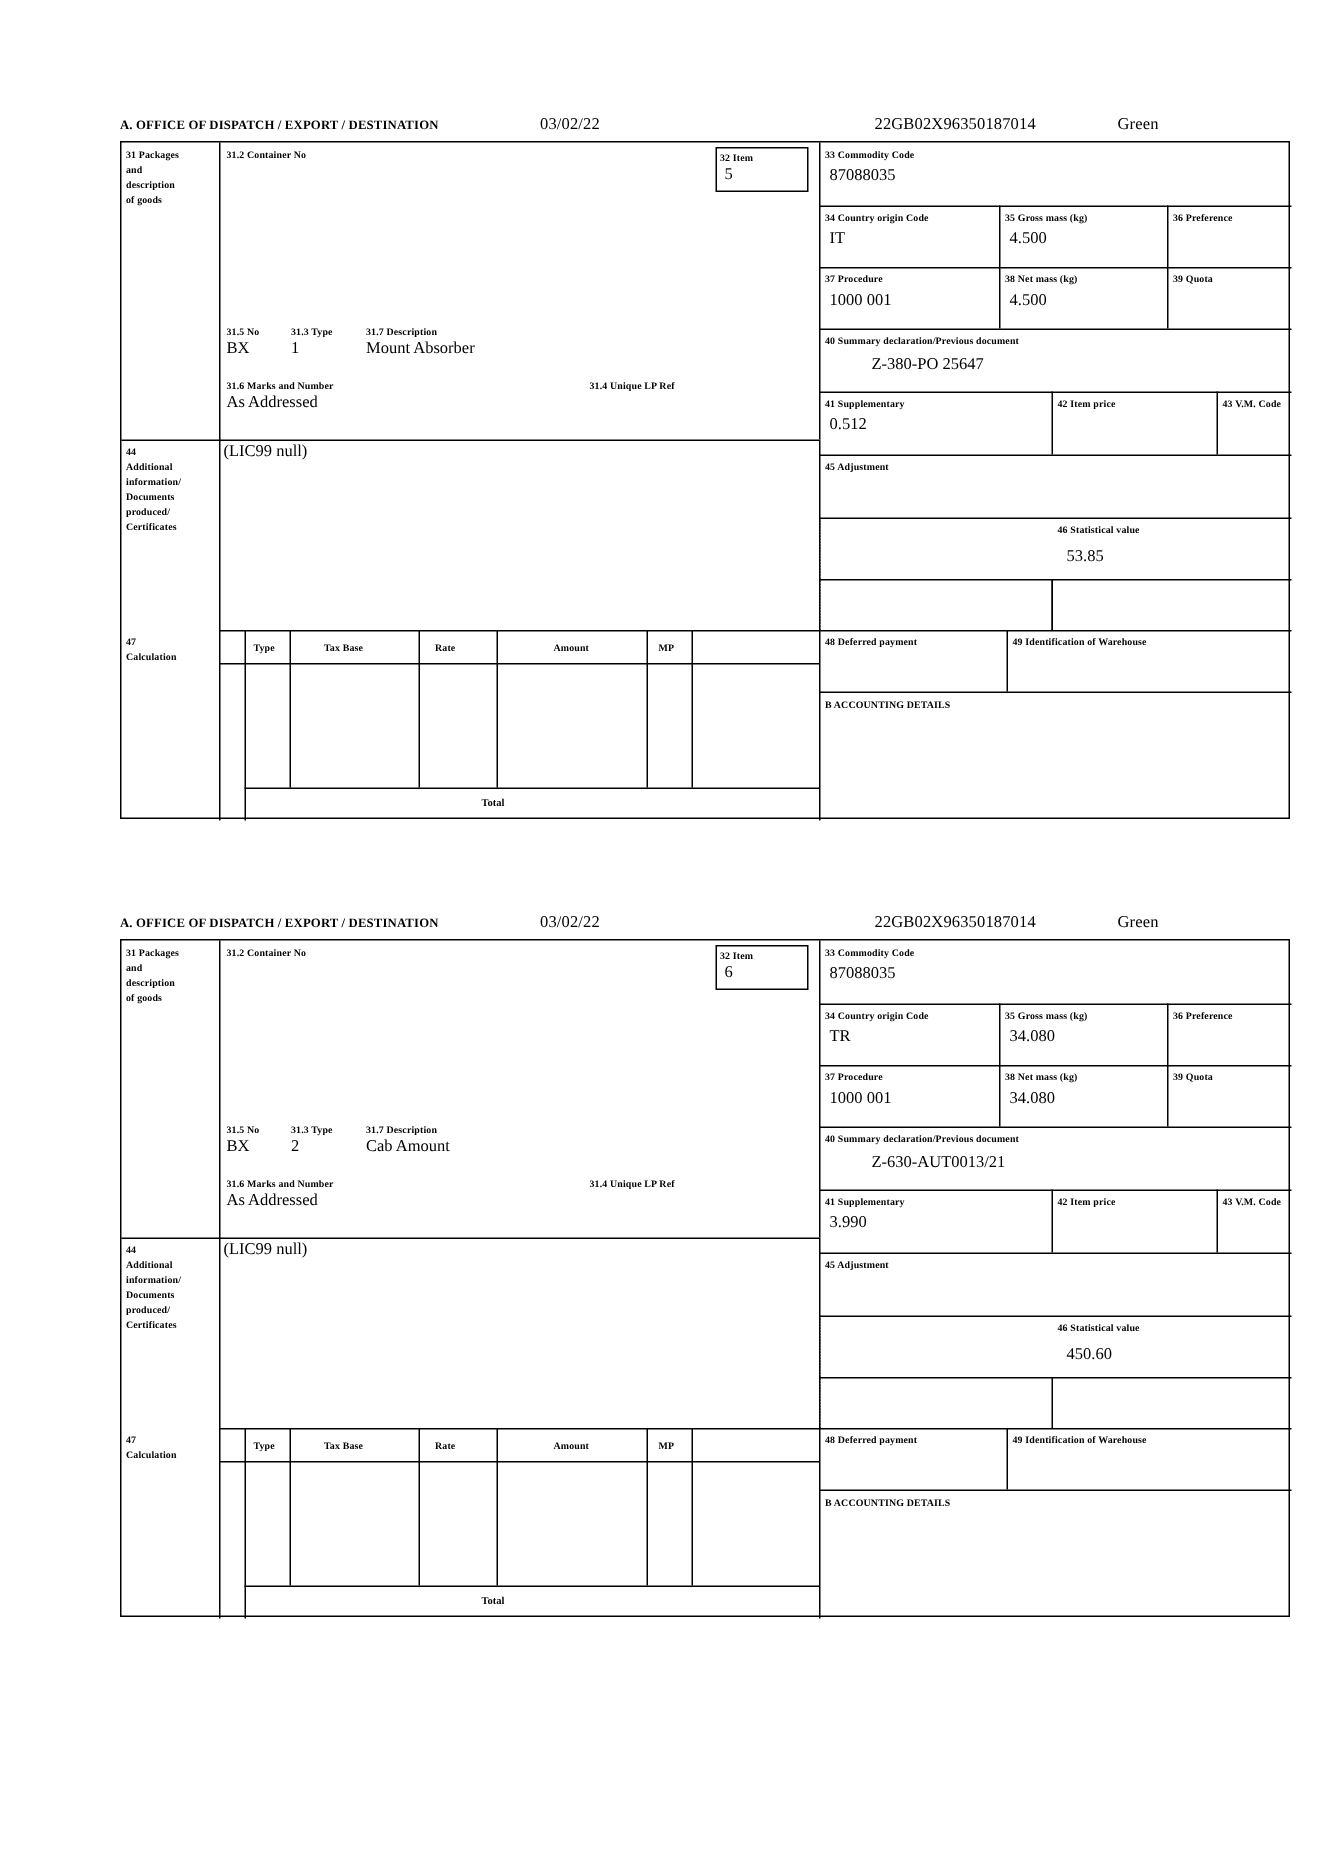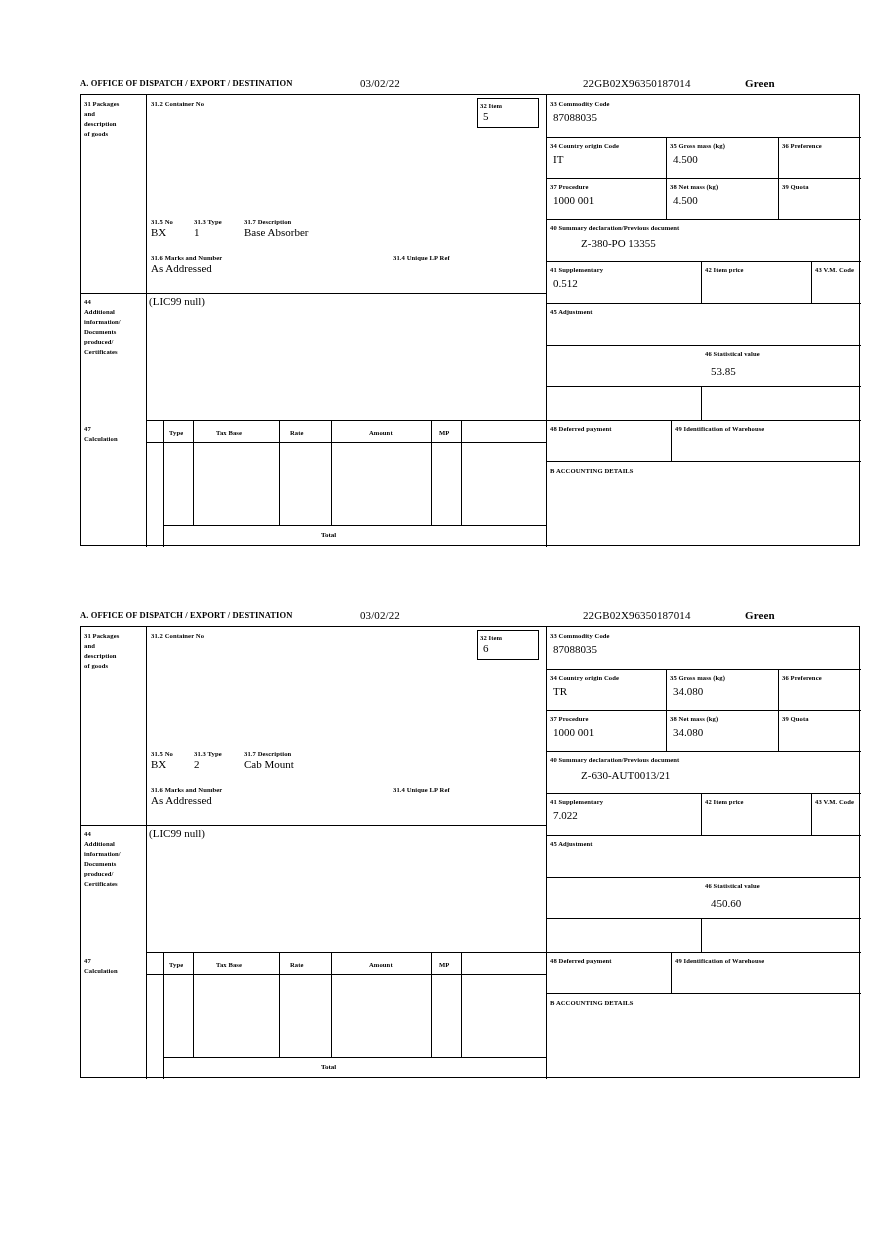--- a/index.html
+++ b/index.html
@@ -23,21 +23,21 @@
   .hdr{
     position:relative;
     height:16px;
     font-size:8.5px;
     font-weight:bold;
     letter-spacing:.1px;
   }
   .hdr .office{position:absolute;left:0;top:0;}
   .hdr .date{position:absolute;left:280px;top:-1px;font-size:11px;font-weight:normal;font-family:"Liberation Serif",serif;}
   .hdr .mrn{position:absolute;left:503px;top:-1px;font-size:11px;font-weight:normal;}
-  .hdr .lane{position:absolute;left:665px;top:-1px;font-size:11px;font-weight:bold;}
+  .hdr .lane{position:absolute;left:665px;top:-1px;font-size:11px;font-weight:normal;}
 
   
   .box{
     position:relative;
     border:1px solid #000;
     width:780px;
     height:452px;
     box-sizing:border-box;
   }
   .ln{position:absolute;background:#000;}
@@ -143,21 +143,21 @@
 
       <div class="lbl" style="left:70px;top:4px;">31.2 Container No</div>
       <div class="val" style="left:150px;top:2px;"></div>
 
       <div class="lbl" style="left:70px;top:122px;">31.5 No</div>
       <div class="lbl" style="left:113px;top:122px;">31.3 Type</div>
       <div class="lbl" style="left:163px;top:122px;">31.7 Description</div>
 
       <div class="val" style="left:70px;top:131px;">BX</div>
       <div class="val" style="left:113px;top:131px;">1</div>
-      <div class="val" style="left:163px;top:131px;">Base Absorber</div>
+      <div class="val" style="left:163px;top:131px;">Mount Absorber</div>
 
       <div class="lbl" style="left:70px;top:158px;">31.6 Marks and Number</div>
       <div class="lbl" style="left:312px;top:158px;">31.4 Unique LP Ref</div>
       <div class="val" style="left:70px;top:167px;">As Addressed</div>
       <div class="val" style="left:400px;top:167px;"></div>
 
       <div class="val" style="left:68px;top:200px;">(LIC99 null)</div>
 
       <div class="itembox" style="left:396px;top:3px;width:62px;height:30px;">
         <div class="lbl" style="left:2px;top:2px;">32 Item</div>
@@ -175,21 +175,21 @@
       <div class="val" style="left:704px;top:58px;"></div>
 
       <div class="lbl" style="left:469px;top:87px;">37 Procedure</div>
       <div class="val" style="left:472px;top:99px;">1000     001</div>
       <div class="lbl" style="left:589px;top:87px;">38 Net mass (kg)</div>
       <div class="val" style="left:592px;top:99px;">4.500</div>
       <div class="lbl" style="left:701px;top:87px;">39 Quota</div>
       <div class="val" style="left:704px;top:99px;"></div>
 
       <div class="lbl" style="left:469px;top:128px;">40 Summary declaration/Previous document</div>
-      <div class="val" style="left:500px;top:142px;">Z-380-PO 13355</div>
+      <div class="val" style="left:500px;top:142px;">Z-380-PO 25647</div>
 
       <div class="lbl" style="left:469px;top:170px;">41 Supplementary</div>
       <div class="val" style="left:472px;top:182px;">0.512</div>
       <div class="lbl" style="left:624px;top:170px;">42 Item price</div>
       <div class="val" style="left:627px;top:182px;"></div>
       <div class="lbl" style="left:734px;top:170px;">43 V.M. Code</div>
       <div class="val" style="left:737px;top:182px;"></div>
 
       <div class="lbl" style="left:469px;top:212px;">45 Adjustment</div>
       <div class="val" style="left:472px;top:224px;"></div>
@@ -272,21 +272,21 @@
 
       <div class="lbl" style="left:70px;top:4px;">31.2 Container No</div>
       <div class="val" style="left:150px;top:2px;"></div>
 
       <div class="lbl" style="left:70px;top:122px;">31.5 No</div>
       <div class="lbl" style="left:113px;top:122px;">31.3 Type</div>
       <div class="lbl" style="left:163px;top:122px;">31.7 Description</div>
 
       <div class="val" style="left:70px;top:131px;">BX</div>
       <div class="val" style="left:113px;top:131px;">2</div>
-      <div class="val" style="left:163px;top:131px;">Cab Mount</div>
+      <div class="val" style="left:163px;top:131px;">Cab Amount</div>
 
       <div class="lbl" style="left:70px;top:158px;">31.6 Marks and Number</div>
       <div class="lbl" style="left:312px;top:158px;">31.4 Unique LP Ref</div>
       <div class="val" style="left:70px;top:167px;">As Addressed</div>
       <div class="val" style="left:400px;top:167px;"></div>
 
       <div class="val" style="left:68px;top:200px;">(LIC99 null)</div>
 
       <div class="itembox" style="left:396px;top:3px;width:62px;height:30px;">
         <div class="lbl" style="left:2px;top:2px;">32 Item</div>
@@ -307,21 +307,21 @@
       <div class="val" style="left:472px;top:99px;">1000     001</div>
       <div class="lbl" style="left:589px;top:87px;">38 Net mass (kg)</div>
       <div class="val" style="left:592px;top:99px;">34.080</div>
       <div class="lbl" style="left:701px;top:87px;">39 Quota</div>
       <div class="val" style="left:704px;top:99px;"></div>
 
       <div class="lbl" style="left:469px;top:128px;">40 Summary declaration/Previous document</div>
       <div class="val" style="left:500px;top:142px;">Z-630-AUT0013/21</div>
 
       <div class="lbl" style="left:469px;top:170px;">41 Supplementary</div>
-      <div class="val" style="left:472px;top:182px;">7.022</div>
+      <div class="val" style="left:472px;top:182px;">3.990</div>
       <div class="lbl" style="left:624px;top:170px;">42 Item price</div>
       <div class="val" style="left:627px;top:182px;"></div>
       <div class="lbl" style="left:734px;top:170px;">43 V.M. Code</div>
       <div class="val" style="left:737px;top:182px;"></div>
 
       <div class="lbl" style="left:469px;top:212px;">45 Adjustment</div>
       <div class="val" style="left:472px;top:224px;"></div>
 
       <div class="lbl" style="left:624px;top:254px;">46 Statistical value</div>
       <div class="val" style="left:630px;top:270px;">450.60</div>

